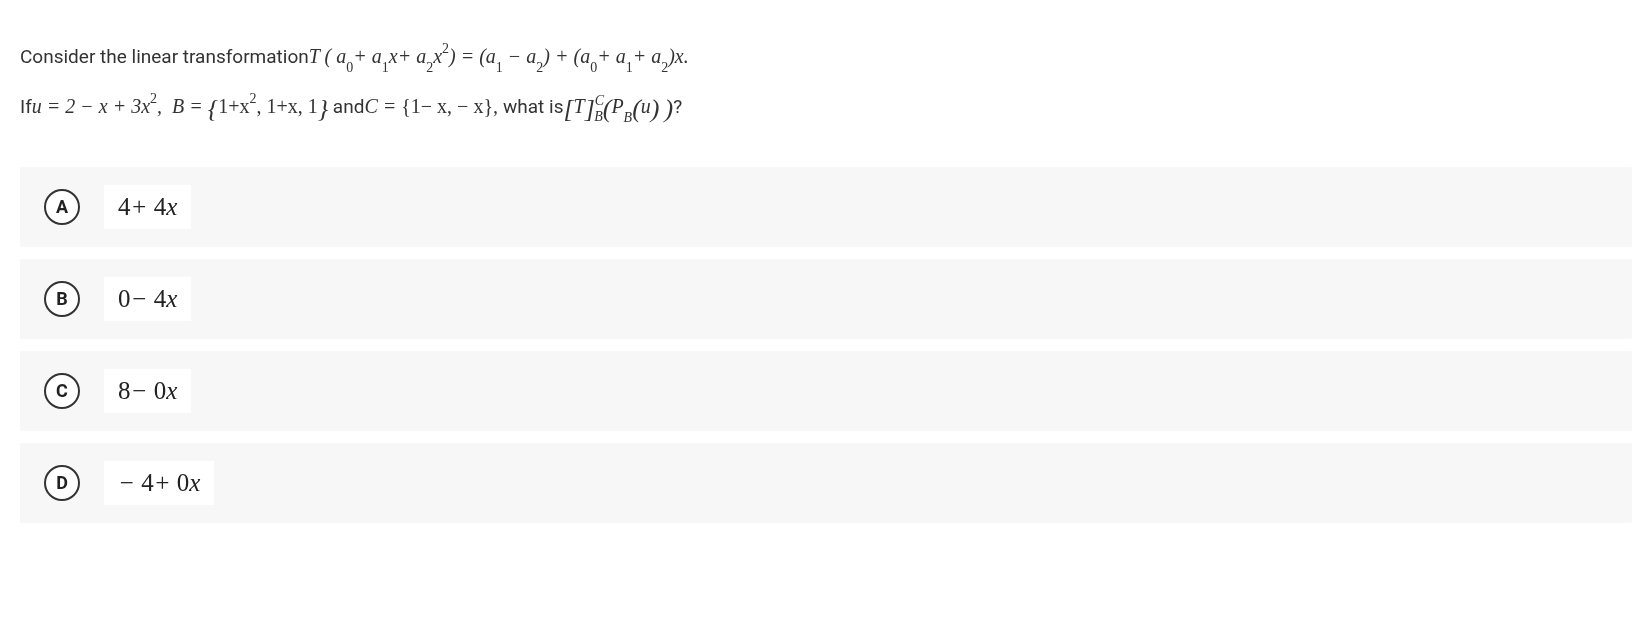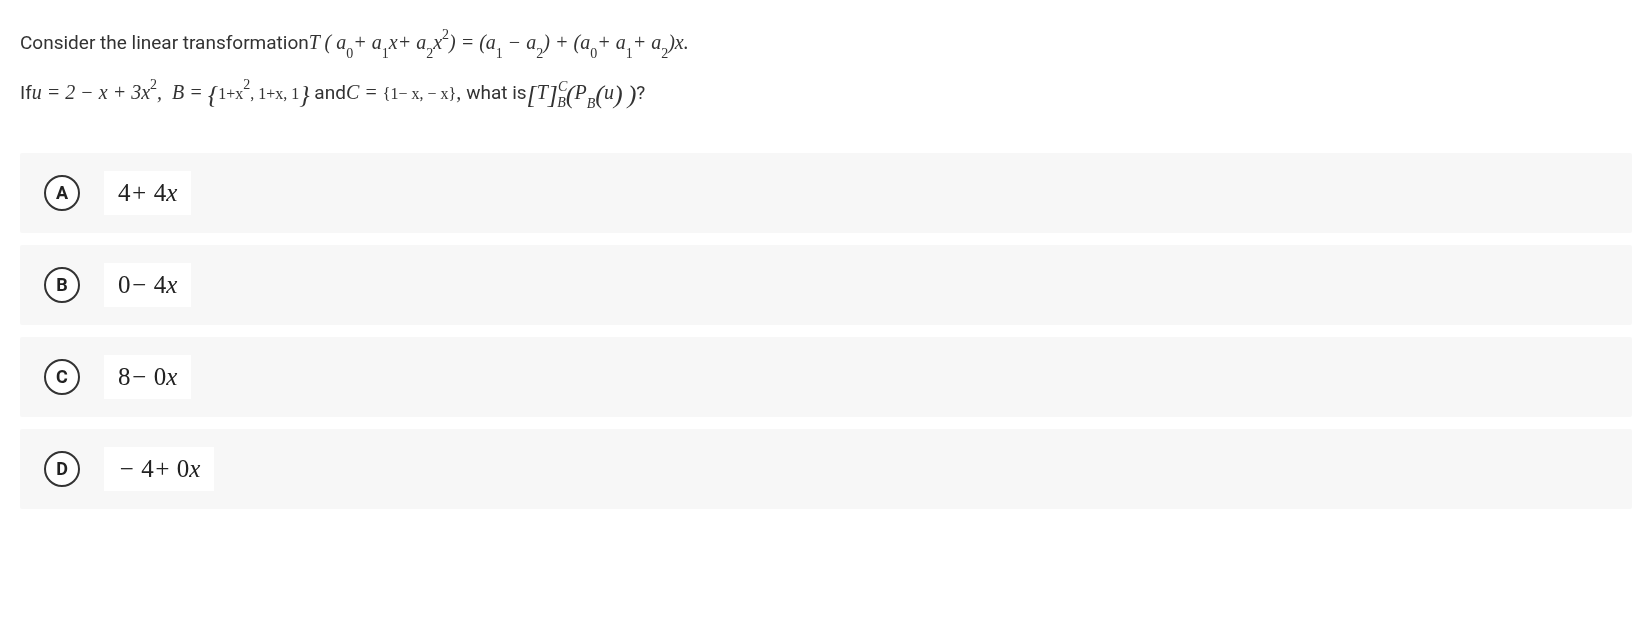--- a/index.html
+++ b/index.html
@@ -12,30 +12,31 @@
       background: #ffffff;
       padding: 20px;
       color: #222222;
       font-size: 18px;
     }
     .problem-text {
       font-size: 19px;
       line-height: 2.2;
       margin-bottom: 30px;
       color: #333333;
+      margin-top: 14px;
     }
     .math {
       font-family: 'Times New Roman', serif;
       font-style: italic;
       font-size: 20px;
     }
     .math-upright {
       font-family: 'Times New Roman', serif;
       font-style: normal;
-      font-size: 16px;
+      font-size: 20px;
     }
     .sub {
       font-size: 14px;
       vertical-align: sub;
       position: relative;
       top: 4px;
     }
     .sup {
       font-size: 14px;
       vertical-align: super;

